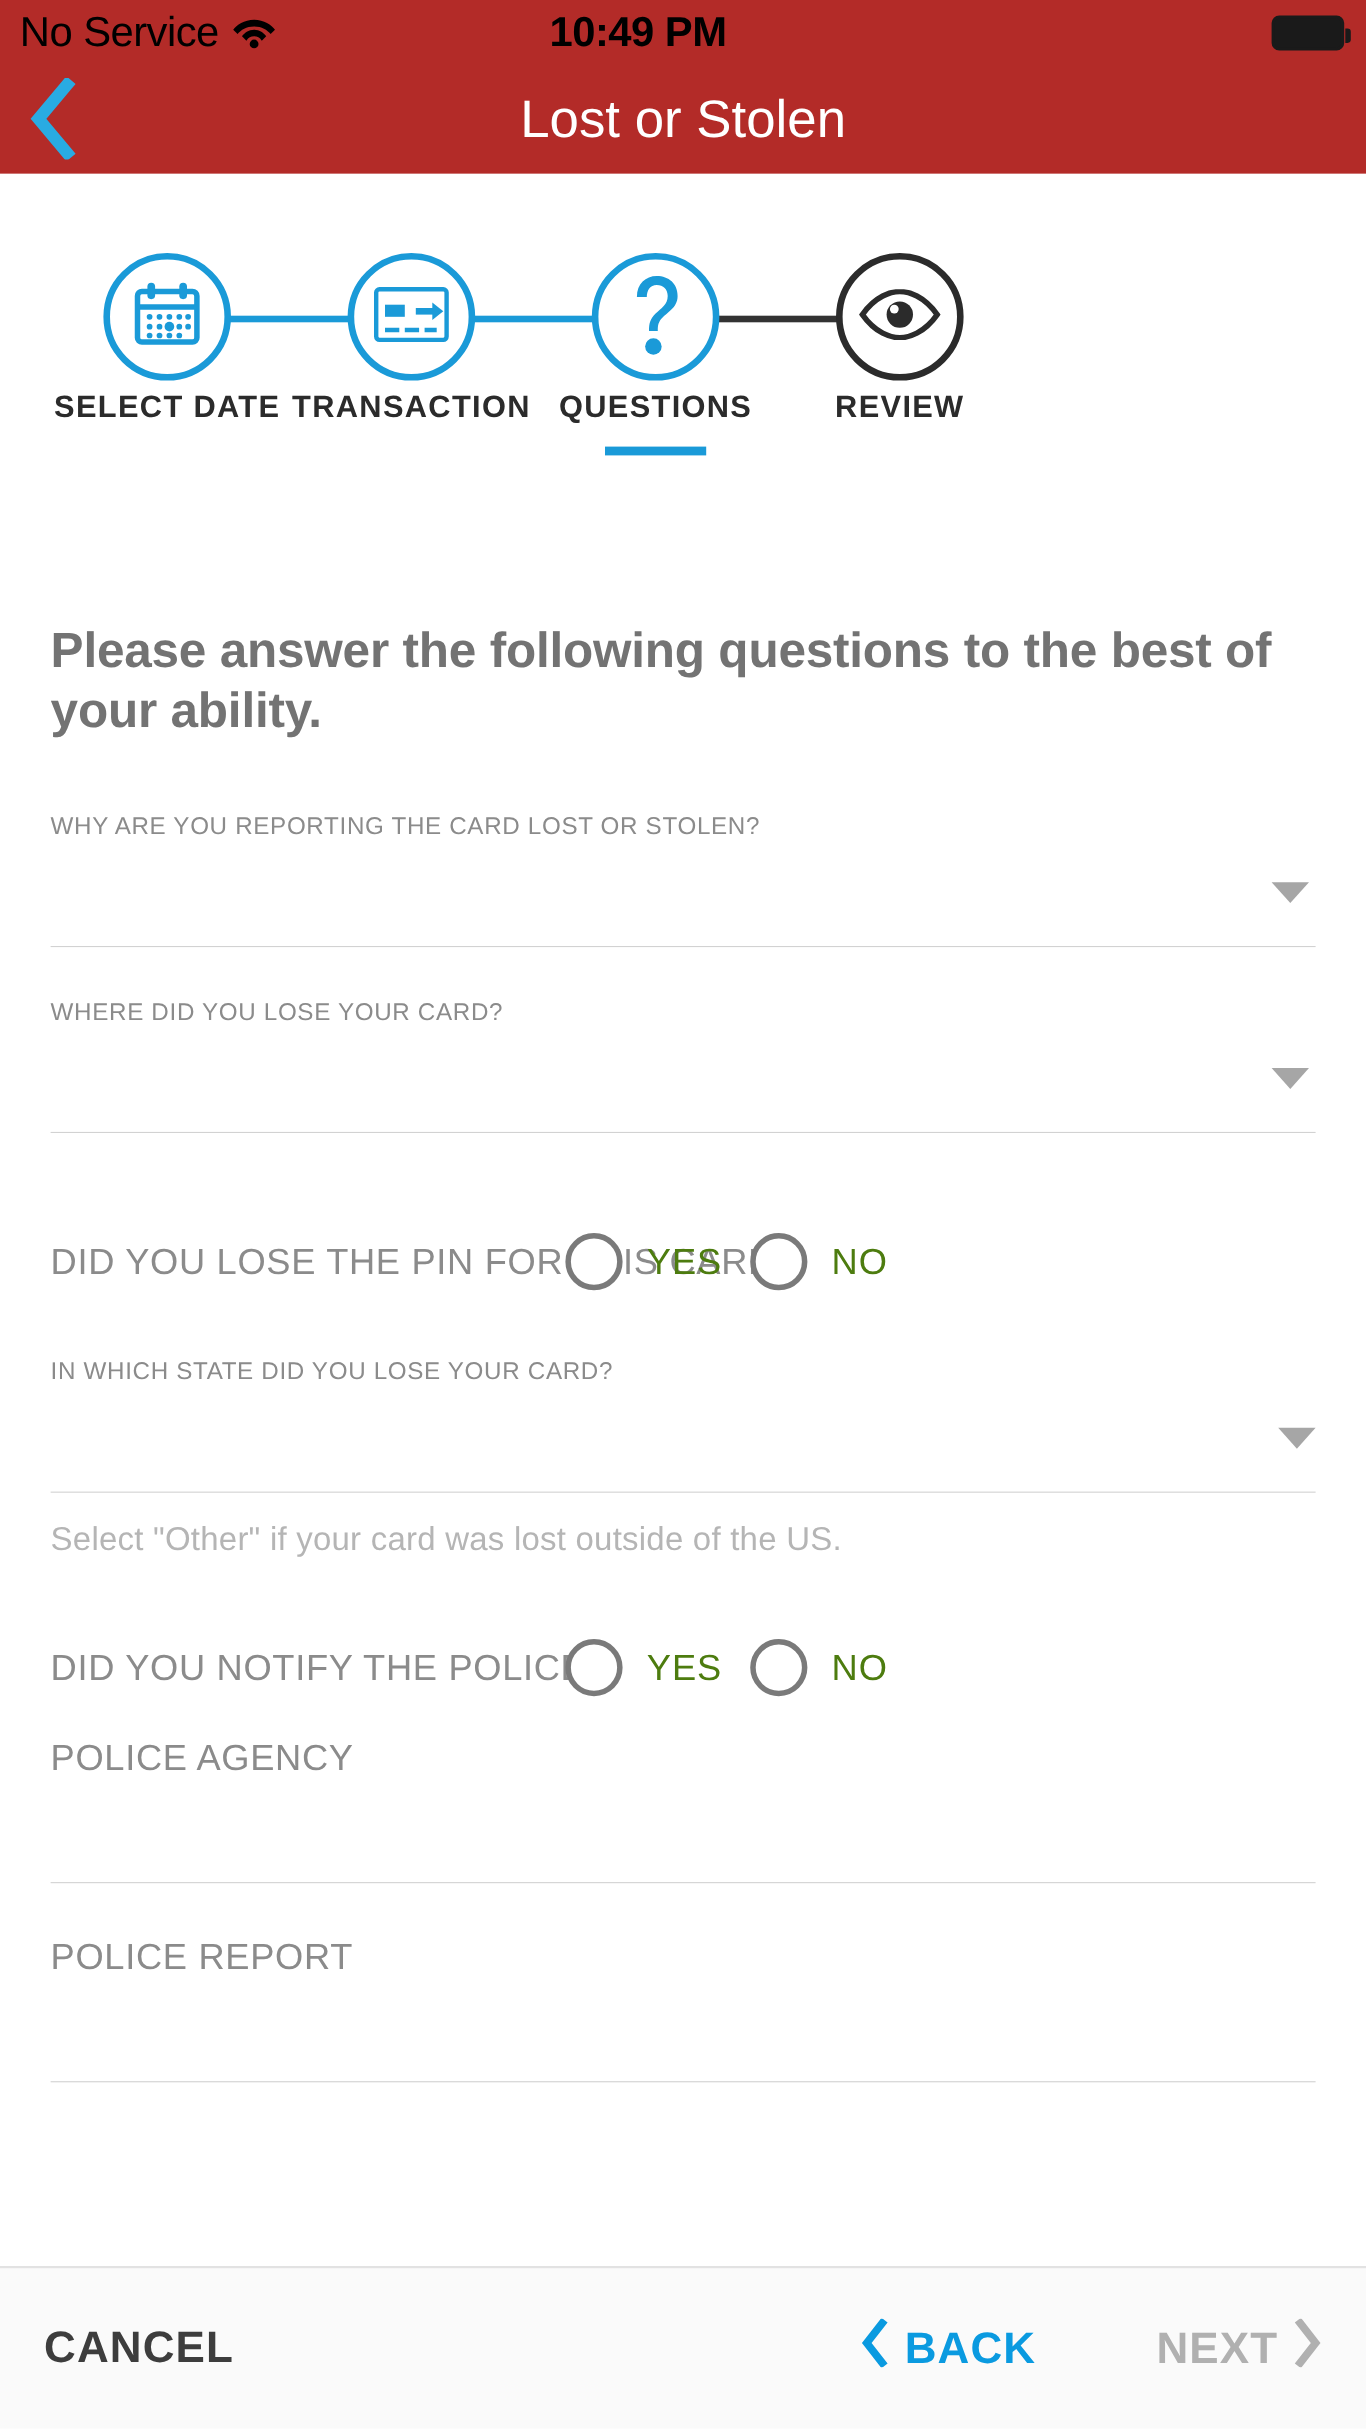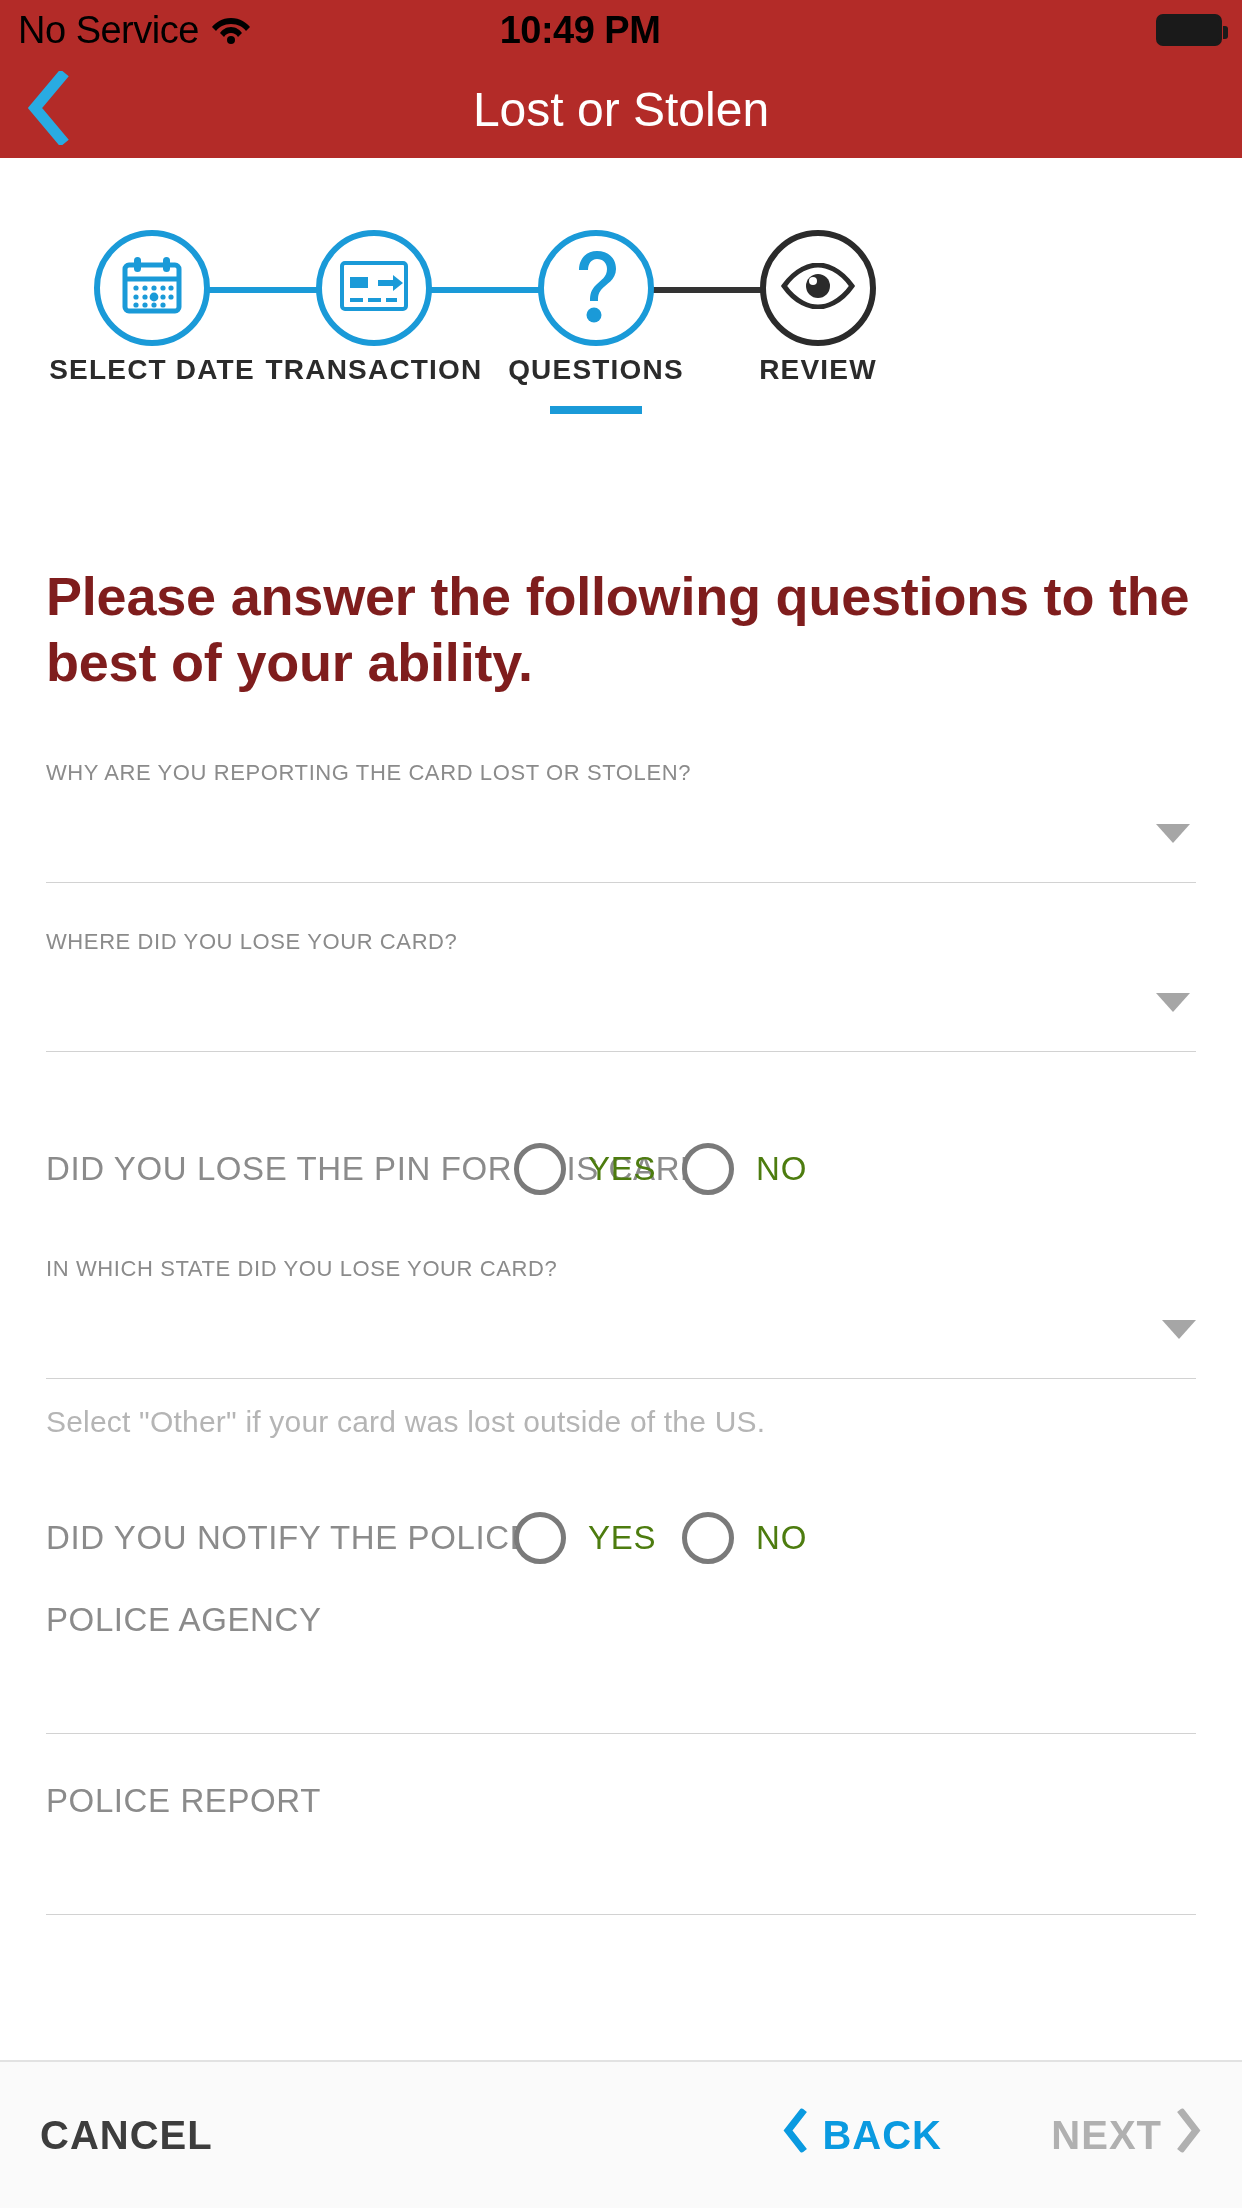--- a/index.html
+++ b/index.html
@@ -74,22 +74,22 @@
   .step-underline {
     position:absolute; top: 248px; width: 92px; height: 8px; background: #1a9ad8;
   }
 
   
   .form {
     position:absolute; top: 500px; left: 0; width: 1242px; height: 1560px;
     background: #fff; overflow: hidden;
   }
   .heading {
-    margin: 0 46px; font-size: 54px; line-height: 1.22; font-weight: 700;
-    color: #7f1d1d; letter-spacing: -0.2px; padding-top: 64px;
+    margin: 0 46px; font-size: 45px; line-height: 1.22; font-weight: 700;
+    color: #737373; letter-spacing: -0.2px; padding-top: 64px;
   }
 
   .field { position: relative; margin: 0 46px; }
   .field-label {
     font-size: 22px; color: #8b8b8b; letter-spacing: 0.6px; font-weight: 400;
     white-space: nowrap;
   }
   .select-row { position: relative; height: 96px; }
   .caret {
     position:absolute; right: 6px; top: 38px;

